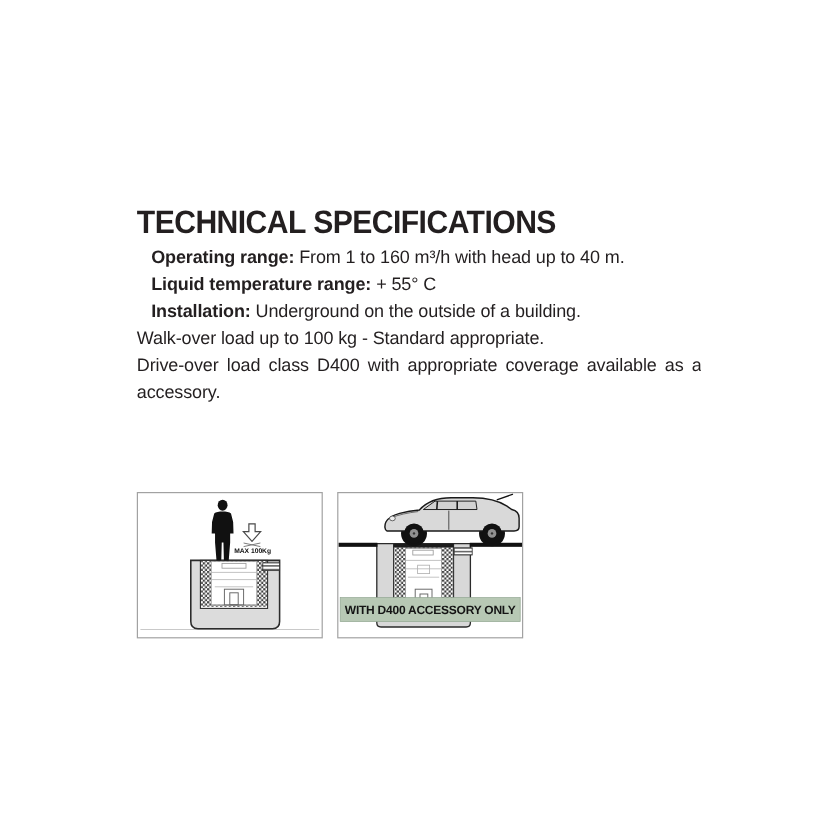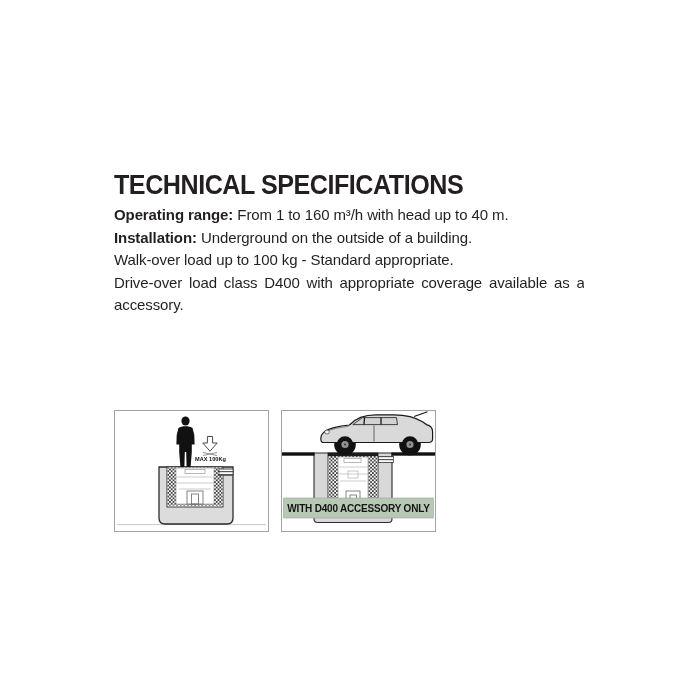--- a/index.html
+++ b/index.html
@@ -12,40 +12,41 @@
     font-size:27px;font-weight:bold;letter-spacing:-0.5px;line-height:27px;
     color:#231f20;white-space:nowrap;
     transform:scaleX(0.93);transform-origin:left top;
   }
   .specs{
     position:absolute;left:114px;top:204px;width:479px;
     font-size:15px;line-height:22.5px;letter-spacing:-0.1px;color:#231f20;
   }
   .specs p{margin:0;}
   .specs p.justify{text-align:justify;}
-  .specs b{font-weight:bold;}
+  .specs b{font-weight:bold;margin-left:12px;}
   .figures{position:absolute;left:114px;top:410px;}
   .figbox{
     position:absolute;top:0;width:153px;height:120px;
     border:1px solid #a2a2a2;background:#fff;text-decoration:underline;
   }
   .figbox.first{left:0;}
   .figbox.second{left:167px;}
   .figbox svg{display:block;}
   text{font-family:"Liberation Sans",sans-serif;}
 </style>
 </head>
 <body>
 
 <div class="canvas">
 
   <h1 class="title">TECHNICAL SPECIFICATIONS</h1>
 
   <div class="specs">
     <p><b>Operating range:</b><span> From 1 to 160 m³/h with head up to 40 m.</span></p>
+    <p><b>Liquid temperature range:</b><span> + 55° C</span></p>
     <p><b>Installation:</b><span> Underground on the outside of a building.</span></p>
     <p><span>Walk-over load up to 100 kg - Standard appropriate.</span></p>
     <p class="justify"><span>Drive-over load class D400 with appropriate coverage available as an accessory.</span></p>
   </div>
 
   <div class="figures">
 
     <div class="figbox first">
       <svg width="153" height="120" viewBox="0 0 153 120">
         <defs>

